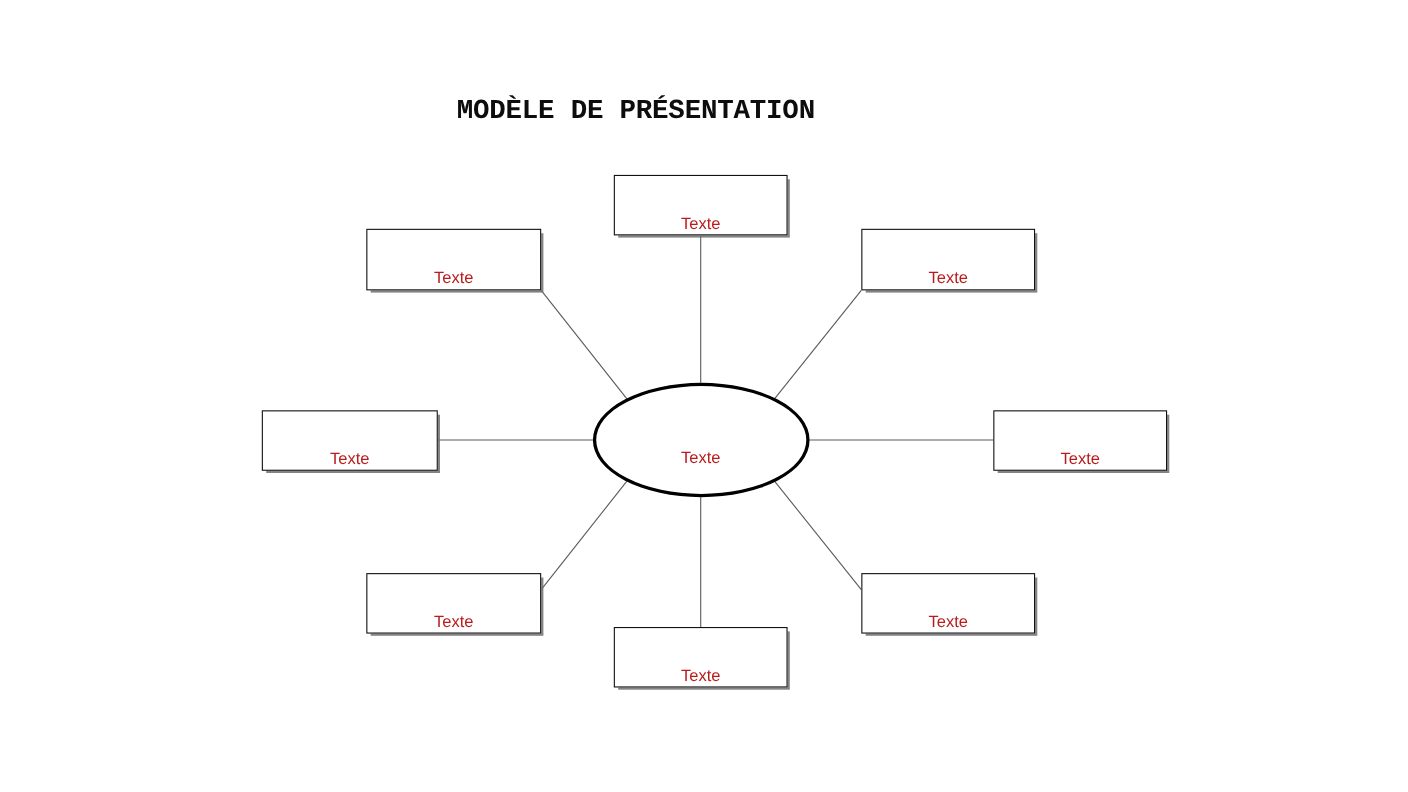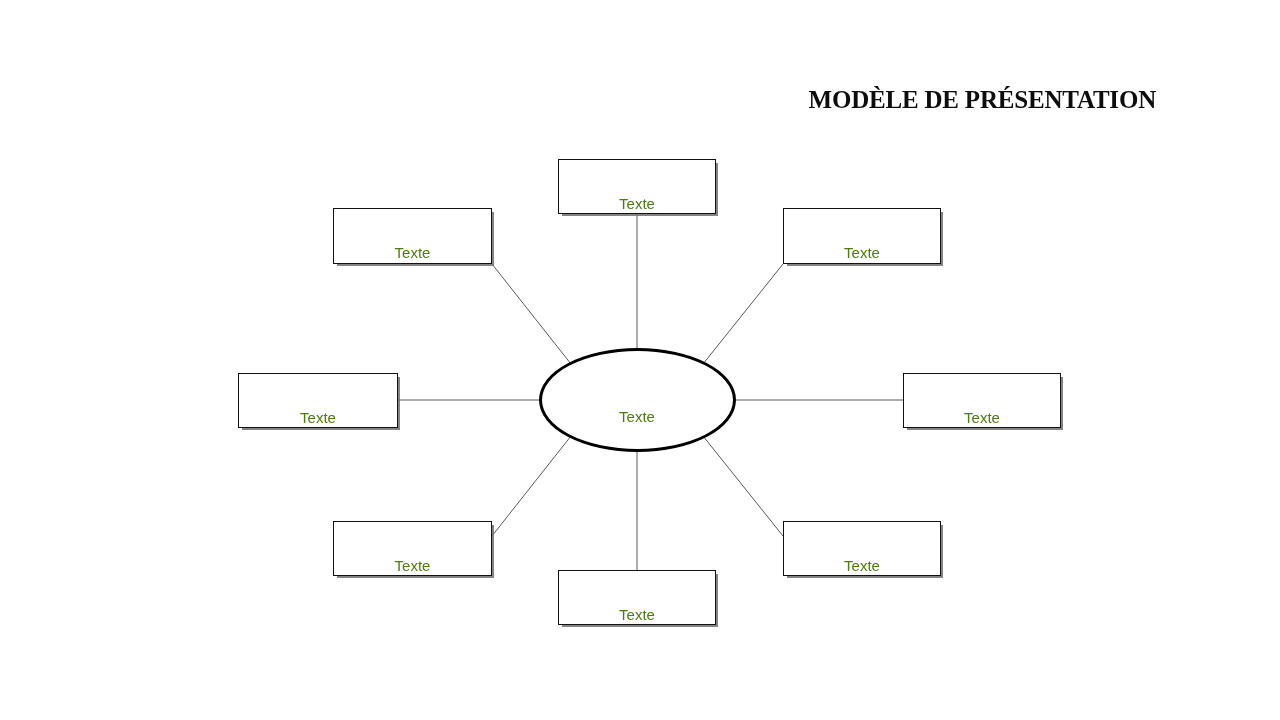--- a/index.html
+++ b/index.html
@@ -17,47 +17,47 @@
     position: relative;
     width: 1280px;
     height: 720px;
     background: #ffffff;
   }
   #slide-title {
     position: absolute;
     left: 0;
     top: 86px;
     width: 1156px;
-    text-align: right;
+    text-align: center;
     font-size: 25px;
     font-weight: bold;
     letter-spacing: -0.2px;
     color: #0d0d0d;
-    font-family: Liberation Serif, serif;
+    font-family: Liberation Mono, monospace;
   }
   #connectors {
     position: absolute;
     left: 0;
     top: 0;
     width: 1280px;
     height: 720px;
   }
   .node-box {
     position: absolute;
     box-sizing: border-box;
     border: 1px solid #111111;
     background: #ffffff;
     box-shadow: 3px 3px 0 -1px rgba(110,110,110,0.85);
     display: flex;
     align-items: center;
     justify-content: center;
   }
   .node-label {
     font-size: 15px;
-    color: #4d7c0f;
+    color: #b91c1c;
     font-family: "Liberation Sans", sans-serif;
     line-height: 1;
     margin-top: 33px;
   }
   #hub {
     position: absolute;
     box-sizing: border-box;
     left: 539px;
     top: 348px;
     width: 197px;

